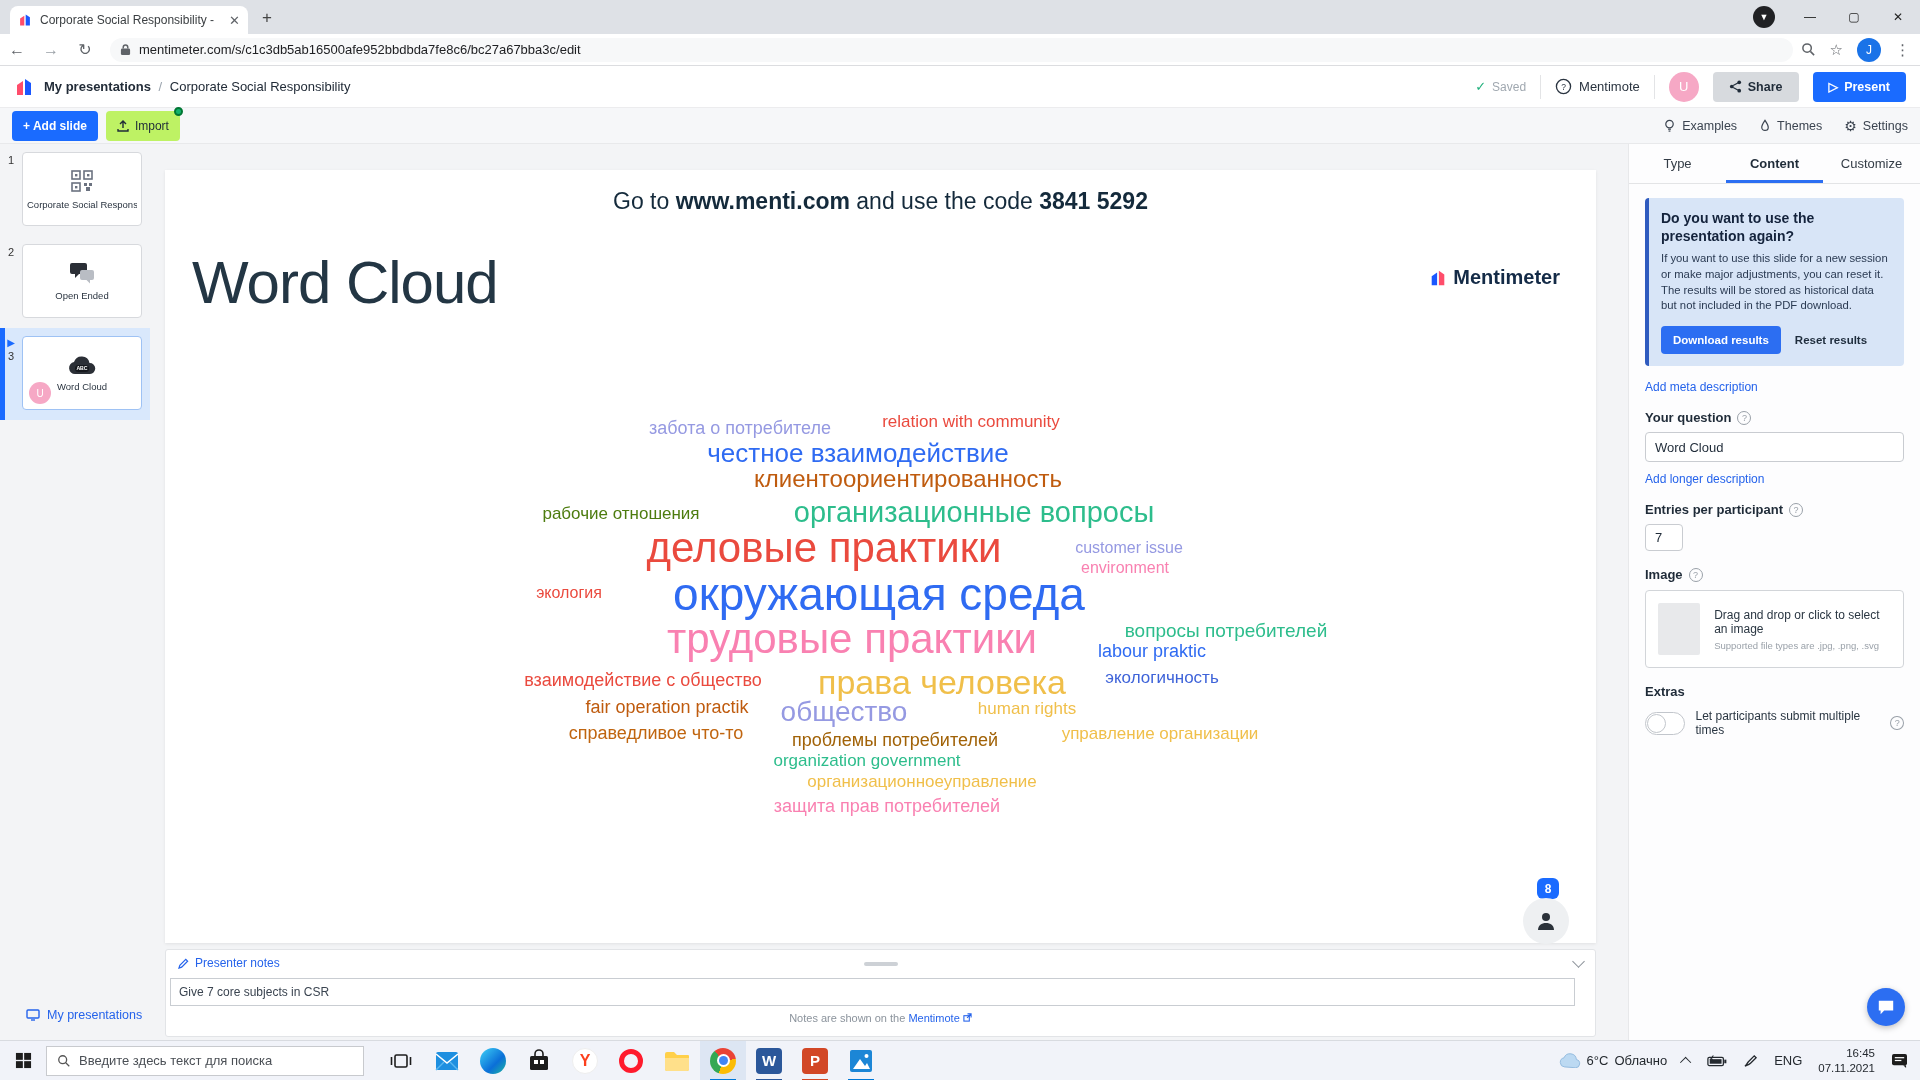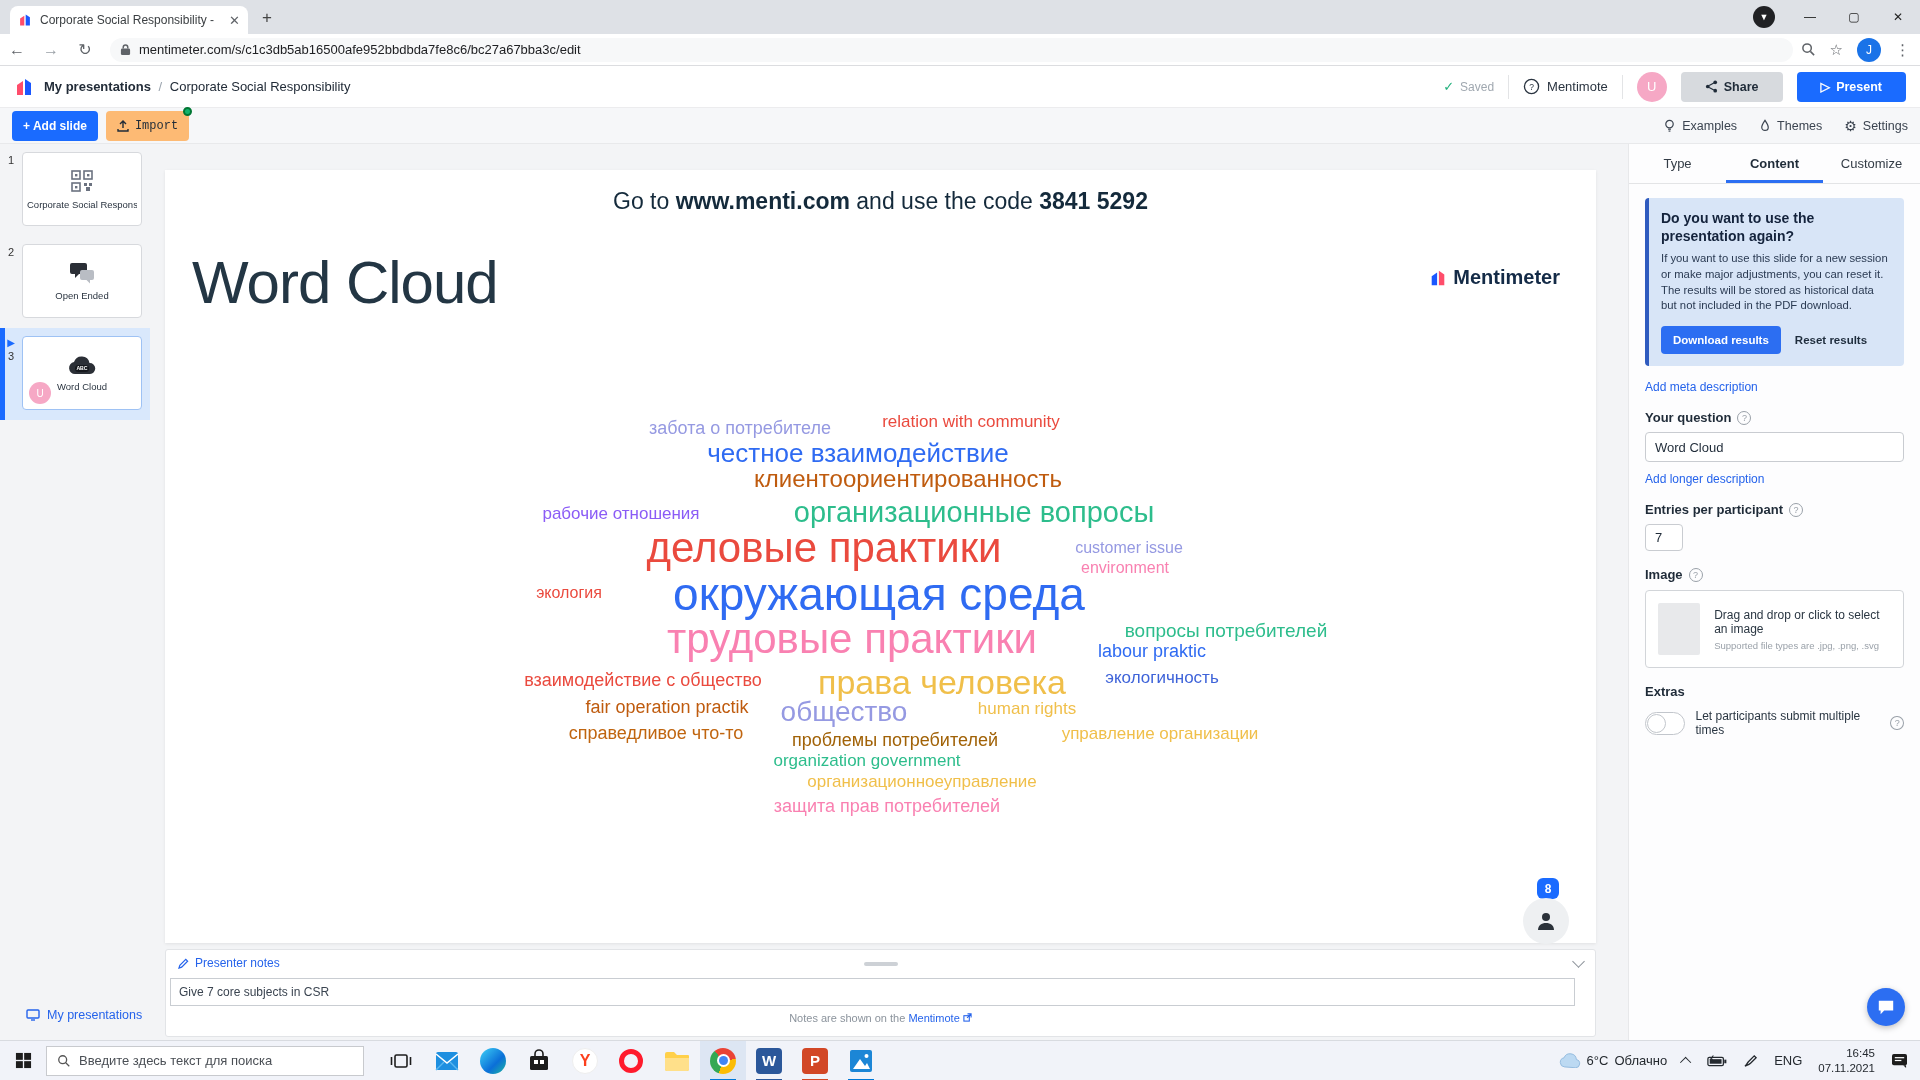--- a/index.html
+++ b/index.html
@@ -39,21 +39,21 @@
   .crumb .root { font-weight:bold; }
   .crumb .sep { color:#9aa3ad; margin:0 4px; }
   .hdr-right { margin-left:auto; display:flex; align-items:center; gap:14px; }
   .saved { display:flex; align-items:center; gap:6px; color:#a0a8b0; font-size:12px; }
   .saved .chk { color:#21b07c; font-size:13px; }
   .vdiv { width:1px; height:24px; background:#e3e4e6; }
   .mentimote-btn { display:flex; align-items:center; gap:7px; font-size:13px; color:#2a3440; }
   .avatar-u { width:30px; height:30px; border-radius:50%; background:#f6a8c5; color:#fff;
     font-size:13px; display:flex; align-items:center; justify-content:center; }
   .btn { border-radius:4px; font-size:12.5px; height:30px; display:inline-flex; align-items:center;
-    gap:6px; padding:0 24px; }
+    gap:6px; padding:0 16px; }
   .btn-gray { background:#d7dade; color:#1f2b38; font-weight:bold; }
   .btn-blue { background:#1a6bff; color:#fff; font-weight:bold; }
 
   
   #apptoolbar { position:absolute; left:0; top:108px; width:1920px; height:36px; background:#f6f7f9;
     border-bottom:1px solid #e8e9eb; display:flex; align-items:center; padding:0 12px; gap:8px; }
   .btn-sm { height:30px; border-radius:4px; font-size:12px; display:inline-flex; align-items:center;
     gap:6px; padding:0 11px; }
   .import-wrap { position:relative; }
   .green-dot { position:absolute; right:-3px; top:-4px; width:9px; height:9px; border-radius:50%;
@@ -250,21 +250,21 @@
     <span class="btn btn-blue">
       <span>▷</span>
       <span>Present</span>
     </span>
   </div>
 </div>
 
 <div id="apptoolbar">
   <span class="btn-sm btn-blue">+ Add slide</span>
   <span class="import-wrap">
-    <span class="btn-sm" style="background:#fdba74;color:#1f2b38;font-family:Liberation Mono, monospace;">
+    <span class="btn-sm" style="background:#bef264;color:#1f2b38;">
       <svg width="12" height="12" viewBox="0 0 12 12">
           <path d="M6 1v7M3 4l3-3 3 3" fill="none" stroke="#1f2b38" stroke-width="1.4"></path>
           <path d="M1 9v2h10V9" fill="none" stroke="#1f2b38" stroke-width="1.4"></path>
         </svg>
       <span>Import</span>
     </span>
     <span class="green-dot"></span>
   </span>
   <div class="tb-right">
     <span class="tb-link">
@@ -354,21 +354,21 @@
         <polygon points="3,18 3,8 9,4 9,18" fill="#1a57ff"></polygon>
         <polygon points="11,18 11,2 17,6 17,18" fill="#ff4d6b"></polygon>
       </svg>
     <span>Mentimeter</span>
   </div>
   <div id="wordcloud">
       <span class="wc-word" style="left: 575px; top: 258px; font-size: 18px; color: rgb(149, 153, 226);">забота о потребителе</span>
       <span class="wc-word" style="left: 806px; top: 251px; font-size: 17px; color: rgb(234, 74, 62);">relation with community</span>
       <span class="wc-word" style="left: 693px; top: 283px; font-size: 26px; color: rgb(47, 107, 242);">честное взаимодействие</span>
       <span class="wc-word" style="left: 743px; top: 309px; font-size: 24px; color: rgb(191, 91, 14);">клиентоориентированность</span>
-      <span class="wc-word" style="left: 456px; top: 343px; font-size: 17px; color: #8b5cf6;">рабочие отношения</span>
+      <span class="wc-word" style="left: 456px; top: 343px; font-size: 17px; color: #4d7c0f;">рабочие отношения</span>
       <span class="wc-word" style="left: 809px; top: 342px; font-size: 29px; color: rgb(45, 189, 140);">организационные вопросы</span>
       <span class="wc-word" style="left: 659px; top: 378px; font-size: 42px; color: rgb(234, 74, 62);">деловые практики</span>
       <span class="wc-word" style="left: 964px; top: 378px; font-size: 16px; color: rgb(149, 153, 226);">customer issue</span>
       <span class="wc-word" style="left: 960px; top: 398px; font-size: 16px; color: rgb(249, 129, 177);">environment</span>
       <span class="wc-word" style="left: 404px; top: 423px; font-size: 16px; color: rgb(234, 74, 62);">экология</span>
       <span class="wc-word" style="left: 714px; top: 424px; font-size: 46px; color: rgb(47, 107, 242);">окружающая среда</span>
       <span class="wc-word" style="left: 687px; top: 469px; font-size: 42px; color: rgb(249, 129, 177);">трудовые практики</span>
       <span class="wc-word" style="left: 1061px; top: 460px; font-size: 19px; color: rgb(45, 189, 140);">вопросы потребителей</span>
       <span class="wc-word" style="left: 987px; top: 481px; font-size: 18px; color: rgb(47, 107, 242);">labour praktic</span>
       <span class="wc-word" style="left: 997px; top: 507px; font-size: 17px; color: rgb(62, 99, 217);">экологичность</span>

